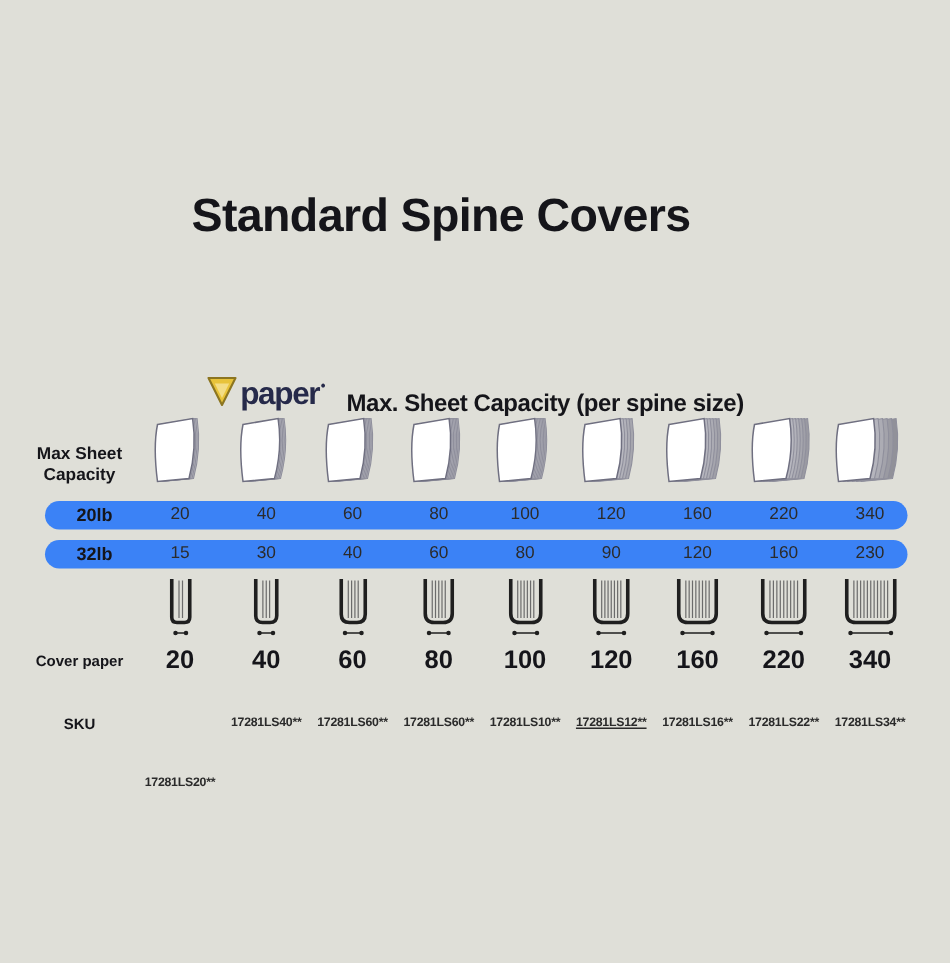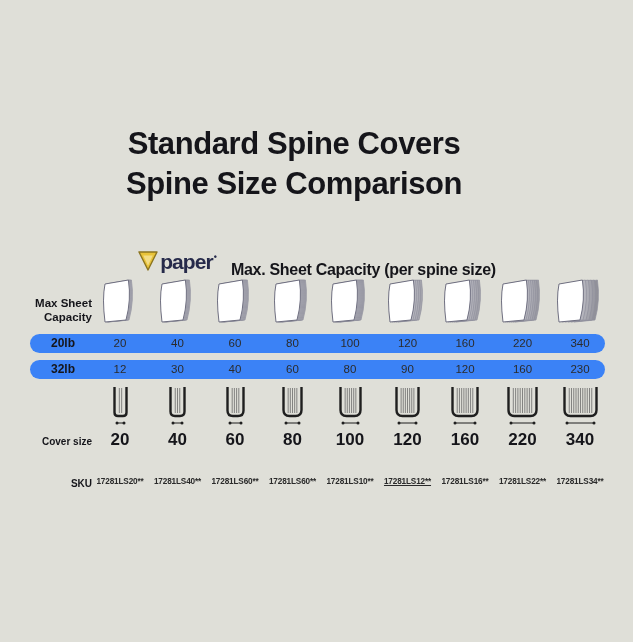--- a/index.html
+++ b/index.html
@@ -74,21 +74,21 @@
     letter-spacing: -0.3px;
     color: #15151a;
     margin-top: 19px;
   }
 
   
   .grid-label {
     position: absolute;
     left: 14px;
     width: 78px;
-    text-align: right;
+    text-align: center;
     font-weight: bold;
     color: #15151a;
   }
   .col {
     position: absolute;
     width: 57px;
     text-align: center;
   }
 
   
@@ -171,21 +171,20 @@
     color: #2a2a2a;
     line-height: 11px;
     letter-spacing: -0.15px;
   }
 </style>
 </head>
 <body>
 
 <div class="title-block">
   <div class="title-line">Standard Spine Covers</div>
-  <div class="title-line">Spine Size Comparison</div>
 </div>
 
 <div class="legend-row">
   <div class="logo">
     <span class="logo-v">
       <svg viewBox="0 0 22 22" width="22" height="22" aria-hidden="true">
         <path d="M2 2 L20 2 L11 20 Z" fill="#e8c33a" stroke="#8c7520" stroke-width="1.4" stroke-linejoin="round"></path>
         <path d="M6.2 5.6 L15.8 5.6 L11 15.4 Z" fill="#f3dd86" stroke="none"></path>
       </svg>
     </span>
@@ -299,21 +298,21 @@
     <span class="pill-cell" style="left: 176.5px;">60</span>
     <span class="pill-cell" style="left: 234px;">80</span>
     <span class="pill-cell" style="left: 291.5px;">100</span>
     <span class="pill-cell" style="left: 349px;">120</span>
     <span class="pill-cell" style="left: 406.5px;">160</span>
     <span class="pill-cell" style="left: 464px;">220</span>
     <span class="pill-cell" style="left: 521.5px;">340</span>
   </div>
 <div class="pill pill-32" id="pill-32">
   <span class="pill-label">32lb</span>
-<span class="pill-cell" style="left: 61.5px;">12</span>
+<span class="pill-cell" style="left: 61.5px;">15</span>
     <span class="pill-cell" style="left: 119px;">30</span>
     <span class="pill-cell" style="left: 176.5px;">40</span>
     <span class="pill-cell" style="left: 234px;">60</span>
     <span class="pill-cell" style="left: 291.5px;">80</span>
     <span class="pill-cell" style="left: 349px;">90</span>
     <span class="pill-cell" style="left: 406.5px;">120</span>
     <span class="pill-cell" style="left: 464px;">160</span>
     <span class="pill-cell" style="left: 521.5px;">230</span>
   </div>
 
@@ -440,36 +439,36 @@
           <line x1="30.5" y1="2" x2="30.5" y2="27" stroke="#6b6b6b" stroke-width="0.8"></line>
           <line x1="32.75" y1="2" x2="32.75" y2="27" stroke="#6b6b6b" stroke-width="0.8"></line>
           <path d="M5.5 1 L5.5 24 Q5.5 30 11.5 30 L31.5 30 Q37.5 30 37.5 24 L37.5 1" fill="none" stroke="#1f1f1f" stroke-width="2.4"></path>
           <line x1="8" y1="37" x2="35" y2="37" stroke="#1f1f1f" stroke-width="1"></line>
           <circle cx="8" cy="37" r="1.5" fill="#1f1f1f"></circle>
           <circle cx="35" cy="37" r="1.5" fill="#1f1f1f"></circle>
         </svg></span>
     </div>
   </div>
 
-<div class="grid-label size-head">Cover size</div>
+<div class="grid-label size-head">Cover paper</div>
 <div id="size-row">
     <div class="col size-cell" style="left: 91.5px;">20</div>
     <div class="col size-cell" style="left: 149px;">40</div>
     <div class="col size-cell" style="left: 206.5px;">60</div>
     <div class="col size-cell" style="left: 264px;">80</div>
     <div class="col size-cell" style="left: 321.5px;">100</div>
     <div class="col size-cell" style="left: 379px;">120</div>
     <div class="col size-cell" style="left: 436.5px;">160</div>
     <div class="col size-cell" style="left: 494px;">220</div>
     <div class="col size-cell" style="left: 551.5px;">340</div>
   </div>
 
 <div class="grid-label sku-head">SKU</div>
 <div id="sku-row">
-    <div class="col sku-cell" style="left: 91.5px;">17281LS20**</div>
+    <div class="col sku-cell" style="left: 91.5px; margin-top: 40px;">17281LS20**</div>
     <div class="col sku-cell" style="left: 149px;">17281LS40**</div>
     <div class="col sku-cell" style="left: 206.5px;">17281LS60**</div>
     <div class="col sku-cell" style="left: 264px;">17281LS60**</div>
     <div class="col sku-cell" style="left: 321.5px;">17281LS10**</div>
     <div class="col sku-cell" style="left: 379px; text-decoration: underline;">17281LS12**</div>
     <div class="col sku-cell" style="left: 436.5px;">17281LS16**</div>
     <div class="col sku-cell" style="left: 494px;">17281LS22**</div>
     <div class="col sku-cell" style="left: 551.5px;">17281LS34**</div>
   </div>
 

